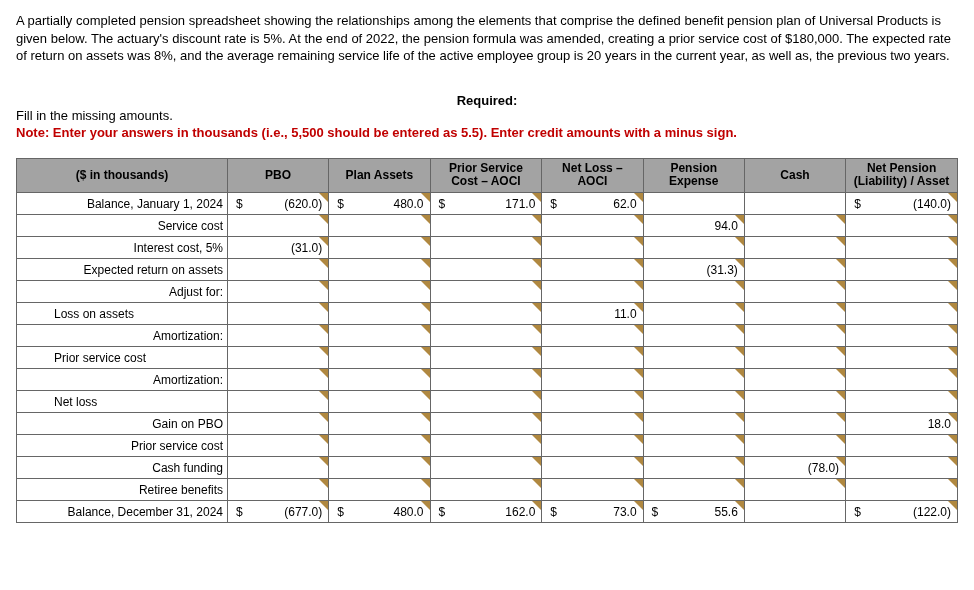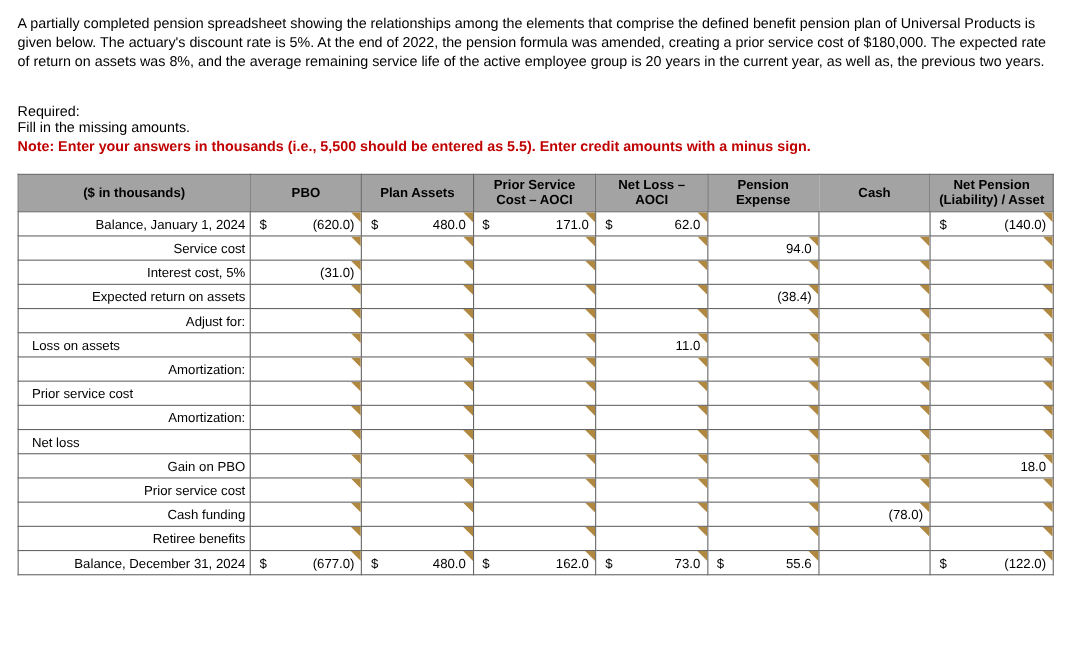--- a/index.html
+++ b/index.html
@@ -6,21 +6,21 @@
   body {
     font-family: Arial, sans-serif;
     font-size: 13px;
     color: #000;
     margin: 0;
     padding: 12px 16px;
     width: 974px;
     background: #fff;
   }
   .intro { line-height: 1.35; margin-bottom: 28px; }
-  .req-label { font-weight: normal; margin-top: 6px; }
+  .req-label { font-weight: bold; margin-top: 6px; text-align: center; }
   .req-text { margin-bottom: 2px; }
   .note { color: #c00000; font-weight: bold; margin-bottom: 18px; }
   table {
     border-collapse: collapse;
     width: 100%;
     table-layout: fixed;
   }
   th, td {
     border: 1px solid #666;
     padding: 3px 4px;
@@ -29,21 +29,21 @@
     overflow: hidden;
   }
   th {
     background: #a3a3a3;
     text-align: center;
     font-weight: bold;
     vertical-align: middle;
     line-height: 1.15;
   }
   .rowlabel { text-align: right; padding-left: 6px; }
-  .indent { text-align: left; padding-left: 12px; }
+  .indent { text-align: left; padding-left: 37px; }
   .cell {
     position: relative;
     text-align: right;
     padding-right: 6px;
   }
   .cur {
     float: left;
     margin-left: 4px;
   }
   .tri {
@@ -152,21 +152,21 @@
         </td>
         <td class="cell">
           <div class="tri"></div>
         </td>
         <td class="cell">
           <div class="tri"></div>
         </td>
         <td class="cell">
           <div class="tri"></div>
         </td>
-        <td class="cell"><div class="tri"></div><span>(38.4)</span></td>
+        <td class="cell"><div class="tri"></div><span>(31.3)</span></td>
         <td class="cell">
           <div class="tri"></div>
         </td>
         <td class="cell">
           <div class="tri"></div>
         </td>
       </tr>
       <tr>
         <td class="rowlabel">Adjust for:</td>
         <td class="cell">

